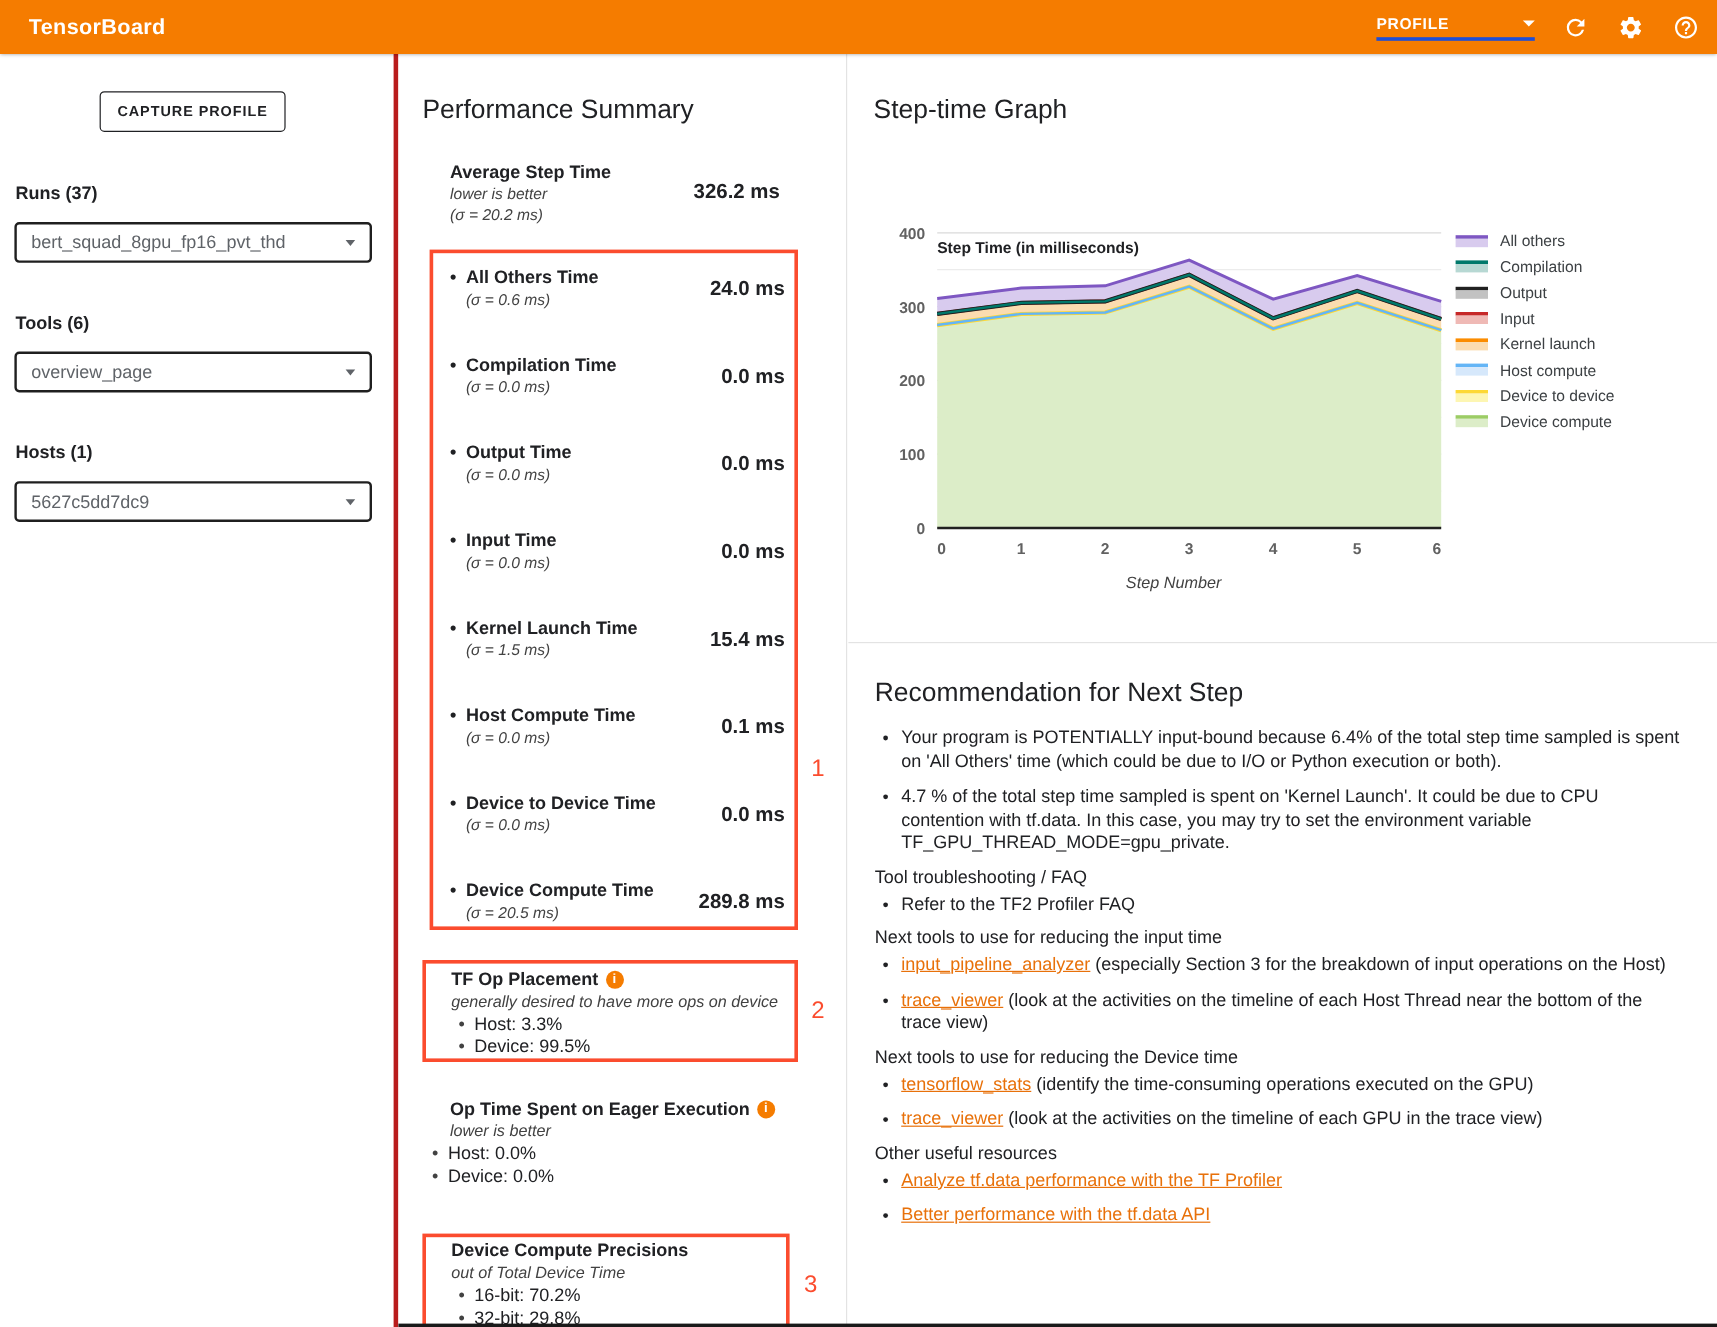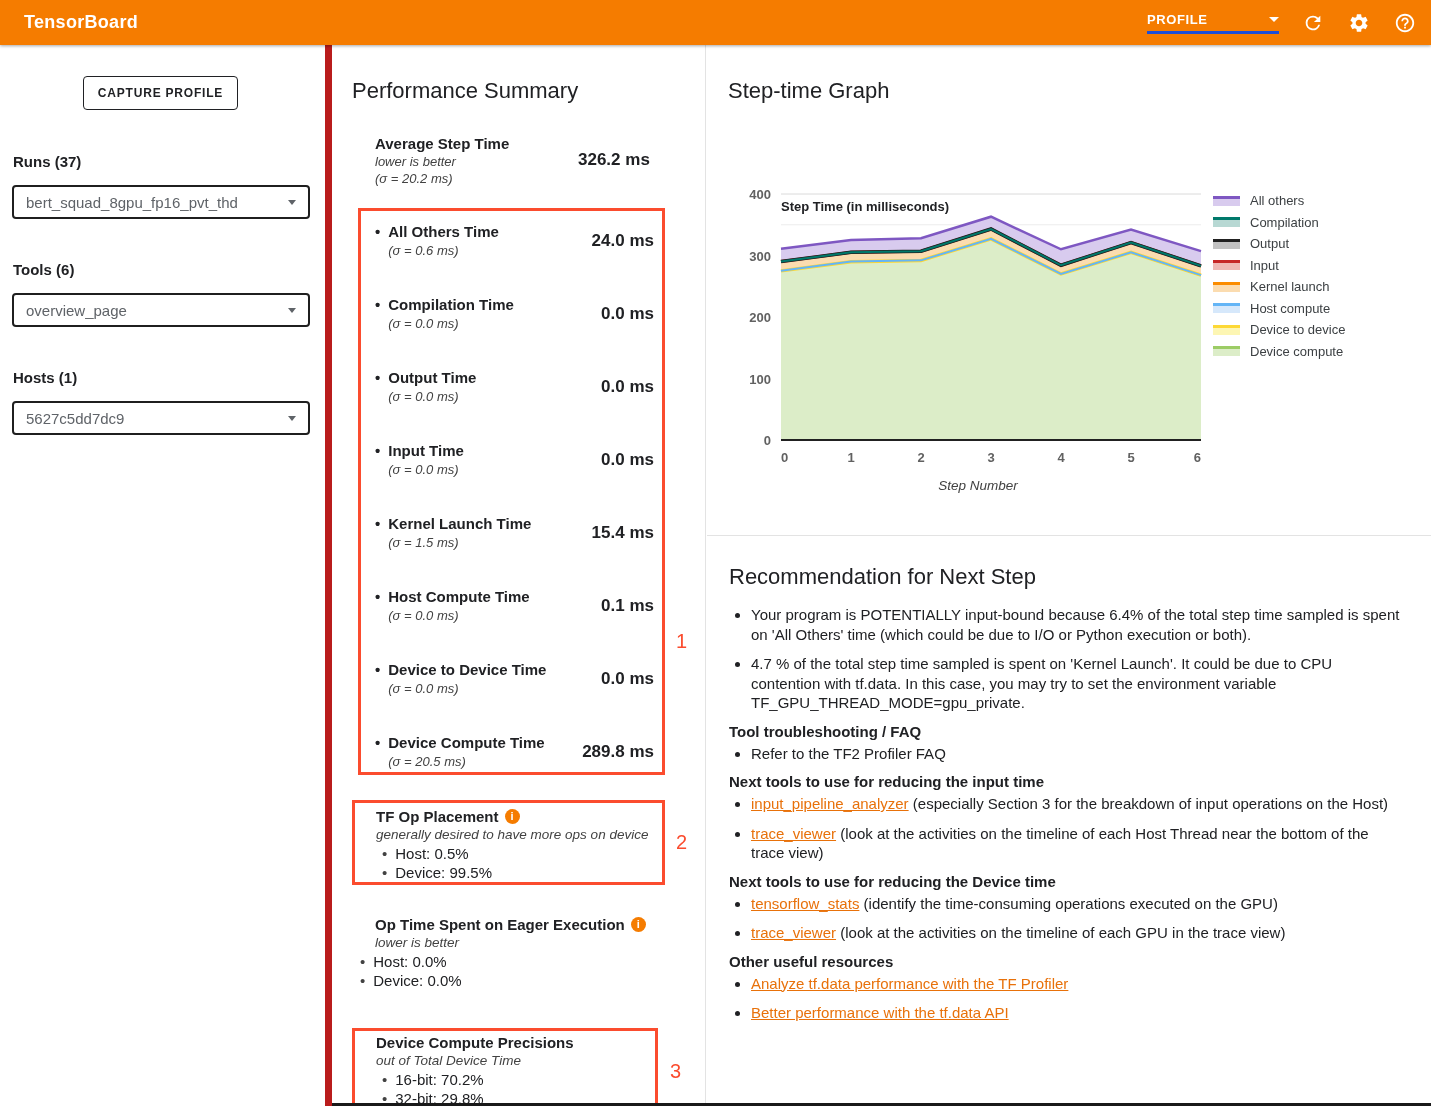--- a/index.html
+++ b/index.html
@@ -15,21 +15,21 @@
   .profile-select { width:132px; border-bottom:3px solid #1d4ed8; display:flex; align-items:center;
                     justify-content:space-between; padding-bottom:4px; cursor:pointer; }
   .profile-select .txt { color:#fff; font-size:13px; font-weight:700; letter-spacing:.6px; }
   .caret-down { width:0; height:0; border-left:5px solid transparent; border-right:5px solid transparent;
                 border-top:5px solid #fff; }
   .hicon { width:24px; height:24px; display:flex; align-items:center; justify-content:center; cursor:pointer; }
   .hicon svg { width:22px; height:22px; fill:#fff; }
 
   
   .sidebar { position:absolute; top:45px; left:0; width:332px; bottom:0; background:#fff;
-             border-right:7px solid #b91c1c; }
+             border-right:4px solid #b91c1c; }
   .middle  { position:absolute; top:45px; left:332px; width:374px; bottom:0; background:#fff;
              border-right:1px solid #e3e3e3; }
   .rightp  { position:absolute; top:45px; left:707px; right:0; bottom:0; background:#fff; }
 
   
   .capture-btn { position:absolute; left:83px; top:31px; width:155px; height:34px;
                  border:1px solid #202124; border-radius:4px; background:#fff;
                  font-size:12px; font-weight:700; letter-spacing:.8px; color:#202124;
                  display:flex; align-items:center; justify-content:center; cursor:pointer; }
   .side-label { position:absolute; left:13px; font-size:15px; font-weight:700; color:#202124; }
@@ -76,21 +76,21 @@
   .legend-swatch { width:27px; margin-right:10px; }
   .legend-swatch .ln { height:3px; }
   .legend-swatch .fl { height:7px; }
   .legend-label { font-size:13px; color:#3c4043; }
   .rp-divider { position:absolute; left:0; right:0; top:490px; height:1px; background:#e3e3e3; }
 
   .reco { position:absolute; left:22px; right:26px; top:519px; }
   .reco h2 { font-size:22px; font-weight:400; color:#202124; margin-bottom:15px; }
   .reco ul { margin:4px 0 0 0; padding-left:22px; }
   .reco li { font-size:15px; line-height:19.5px; color:#202124; margin-bottom:10px; }
-  .reco .sec-h { font-size:15px; font-weight:700; color:#202124; margin-top:5px; }
+  .reco .sec-h { font-size:15px; font-weight:400; color:#202124; margin-top:5px; }
   .reco a { color:#e8710a; text-decoration:underline; cursor:pointer;text-align:center; }
   .bottom-bar { position:absolute; left:332px; right:0; bottom:0; height:3px; background:#191919; }
 </style>
 </head>
 <body>
 
 <div class="page">
 
   <div class="header">
     <div class="header-title">TensorBoard</div>
@@ -203,21 +203,21 @@
 
     <div class="redbox redbox2">
       <div style="padding:4px 0 0 21px;">
         <div class="ph-title">
           <span>TF Op Placement</span>
           <span class="info-icon">i</span>
         </div>
         <div class="ph-note">generally desired to have more ops on device</div>
         <div class="ph-line" style="margin-left:6px;">
           <span class="bullet">•</span>
-            <span>Host: 0.5%</span>
+            <span>Host: 3.3%</span>
         </div>
         <div class="ph-line" style="margin-left:6px;">
           <span class="bullet">•</span>
             <span>Device: 99.5%</span>
         </div>
       </div>
     </div>
     <div class="annot" style="left:344px; top:786px;">2</div>
 
     <div class="eager-block">

